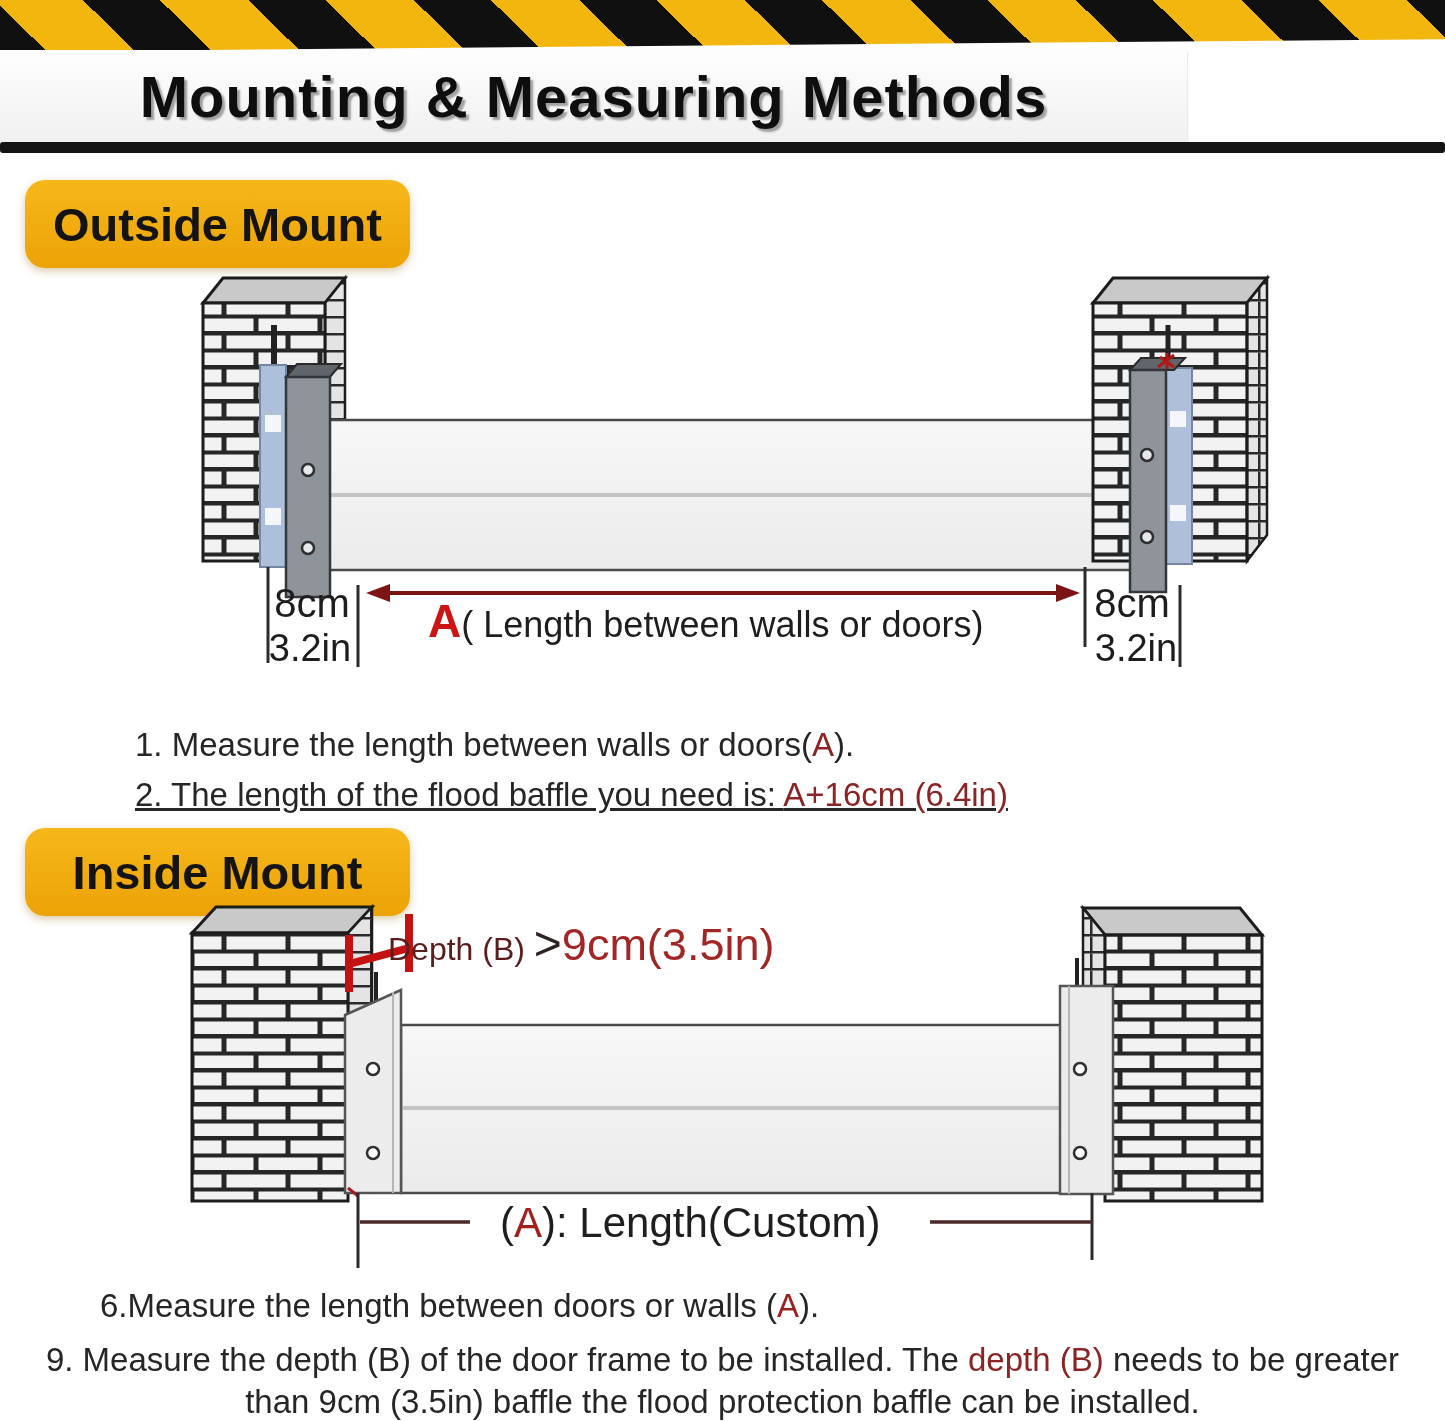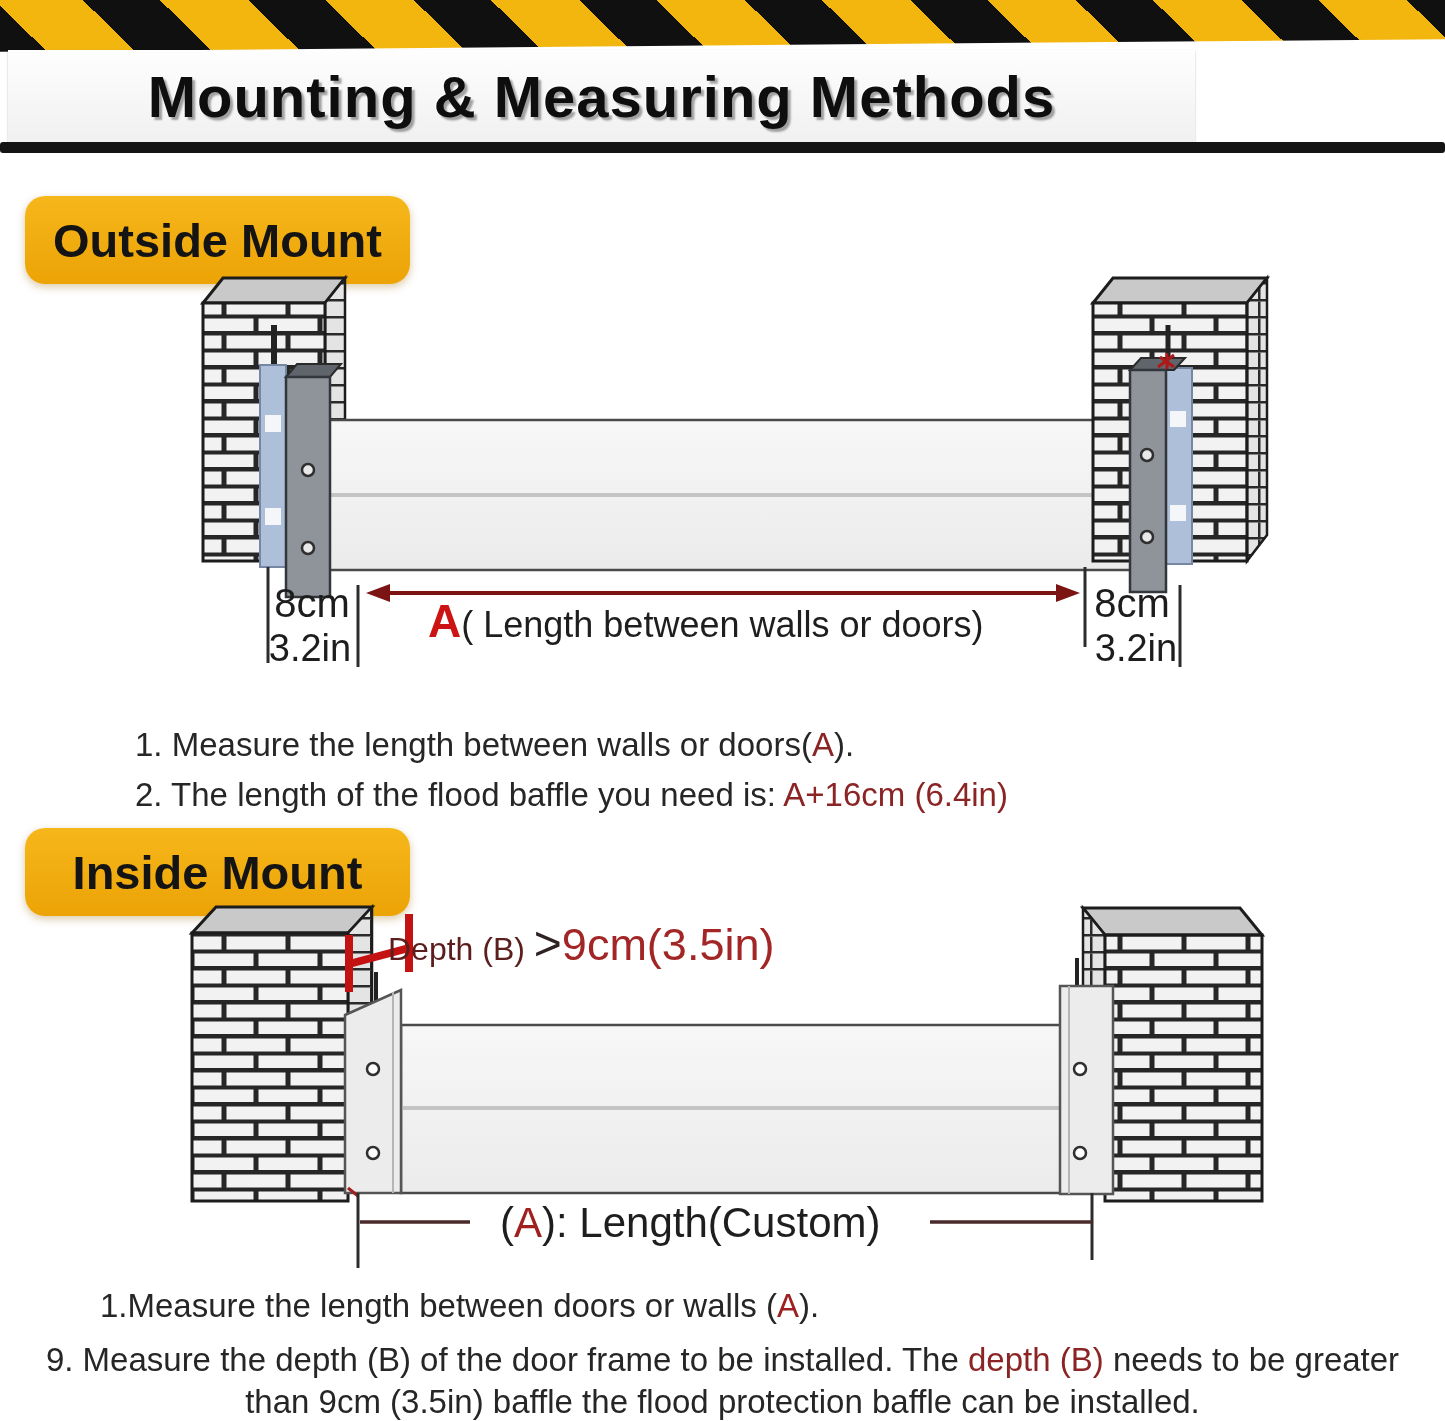--- a/index.html
+++ b/index.html
@@ -3,48 +3,48 @@
 <meta charset="utf-8">
 <style>
   html,body{margin:0;padding:0;background:#ffffff;}
   .page{position:relative;width:1445px;height:1421px;background:#ffffff;overflow:hidden;
         font-family:"Liberation Sans",sans-serif;color:#1d1d1d;}
 
   
   .tape{position:absolute;top:0;left:-30px;width:1520px;height:52px;
         background:repeating-linear-gradient(45deg,#101010 0 54px,#F2B60E 54px 116px);
         transform:rotate(-0.5deg);transform-origin:left center;}
-  .titlebar{position:absolute;top:50px;left:8px;width:1187px;height:93px;
+  .titlebar{position:absolute;top:50px;left:0;width:1187px;height:93px;
         background:linear-gradient(#fefefe,#f0f0f0);display:flex;align-items:center;justify-content:center;
         box-shadow:0 1px 2px rgba(0,0,0,0.25);}
   .title{font-size:58px;font-weight:bold;letter-spacing:1px;color:#0e0e0e;
         text-shadow:3px 3px 2px rgba(0,0,0,0.35), -1px -1px 0 #ffffff;}
   .headrule{position:absolute;top:142px;left:0;width:1445px;height:11px;background:#141414;border-radius:3px;}
 
   
   .badge{position:absolute;left:25px;width:385px;height:88px;border-radius:20px;
         background:linear-gradient(#f6b71b,#eca306);
         display:flex;align-items:center;justify-content:center;
         font-size:47px;font-weight:bold;color:#141414;
         box-shadow:0 3px 8px rgba(150,100,0,0.35);}
-  .badge-outside{top:196px;}
+  .badge-outside{top:180px;}
   .badge-inside{top:828px;}
 
   
   .diag{position:absolute;left:0;width:1445px;display:block;}
   .diag1{top:265px;height:410px;}
   .diag2{top:900px;height:370px;}
   .diag text{font-family:"Liberation Sans",sans-serif;fill:#1d1d1d;}
 
   
   .steps{position:absolute;left:0;width:1445px;font-size:33px;color:#262626;}
   .steps p{margin:0;line-height:42px;}
   .steps1{top:724px;}
   .steps1 p{margin-left:135px;}
-  .steps1 p + p{margin-top:8px;}
+  .steps1 p + p{margin-top:8px;text-decoration:underline;}
   .steps2{top:1285px;}
   .steps2 .s1{margin-left:100px;}
   .steps2 .s2{margin-top:12px;text-align:center;padding:0 30px;}
   .maroon{color:#8B2525;}
   .redA{color:#9e2020;}
 </style>
 </head>
 <body>
 
 <div class="page">
@@ -195,17 +195,17 @@
     <g>
       <line x1="358" y1="293" x2="358" y2="368" stroke="#2c2c2c" stroke-width="3"></line>
       <line x1="1092" y1="293" x2="1092" y2="360" stroke="#2c2c2c" stroke-width="3"></line>
       <line x1="360" y1="322" x2="470" y2="322" stroke="#4a2a2a" stroke-width="3.5"></line>
       <line x1="930" y1="322" x2="1092" y2="322" stroke="#4a2a2a" stroke-width="3.5"></line>
       <text x="500" y="337"><tspan font-size="42" fill="#1e1e1e">(</tspan><tspan font-size="42" fill="#a02020">A</tspan><tspan font-size="42" fill="#1e1e1e">): Length(Custom)</tspan></text>
     </g>
   </svg>
 
   <div class="steps steps2">
-    <p class="s1"><span>1.Measure the length between doors or walls (</span><span class="redA">A</span><span>).</span></p>
+    <p class="s1"><span>6.Measure the length between doors or walls (</span><span class="redA">A</span><span>).</span></p>
     <p class="s2"><span>9. Measure the depth (B) of the door frame to be installed. The </span><span class="maroon">depth (B)</span><span> needs to be greater than 9cm (3.5in) baffle the flood protection baffle can be installed.</span></p>
   </div>
 
 </div>
 
 </body></html>

